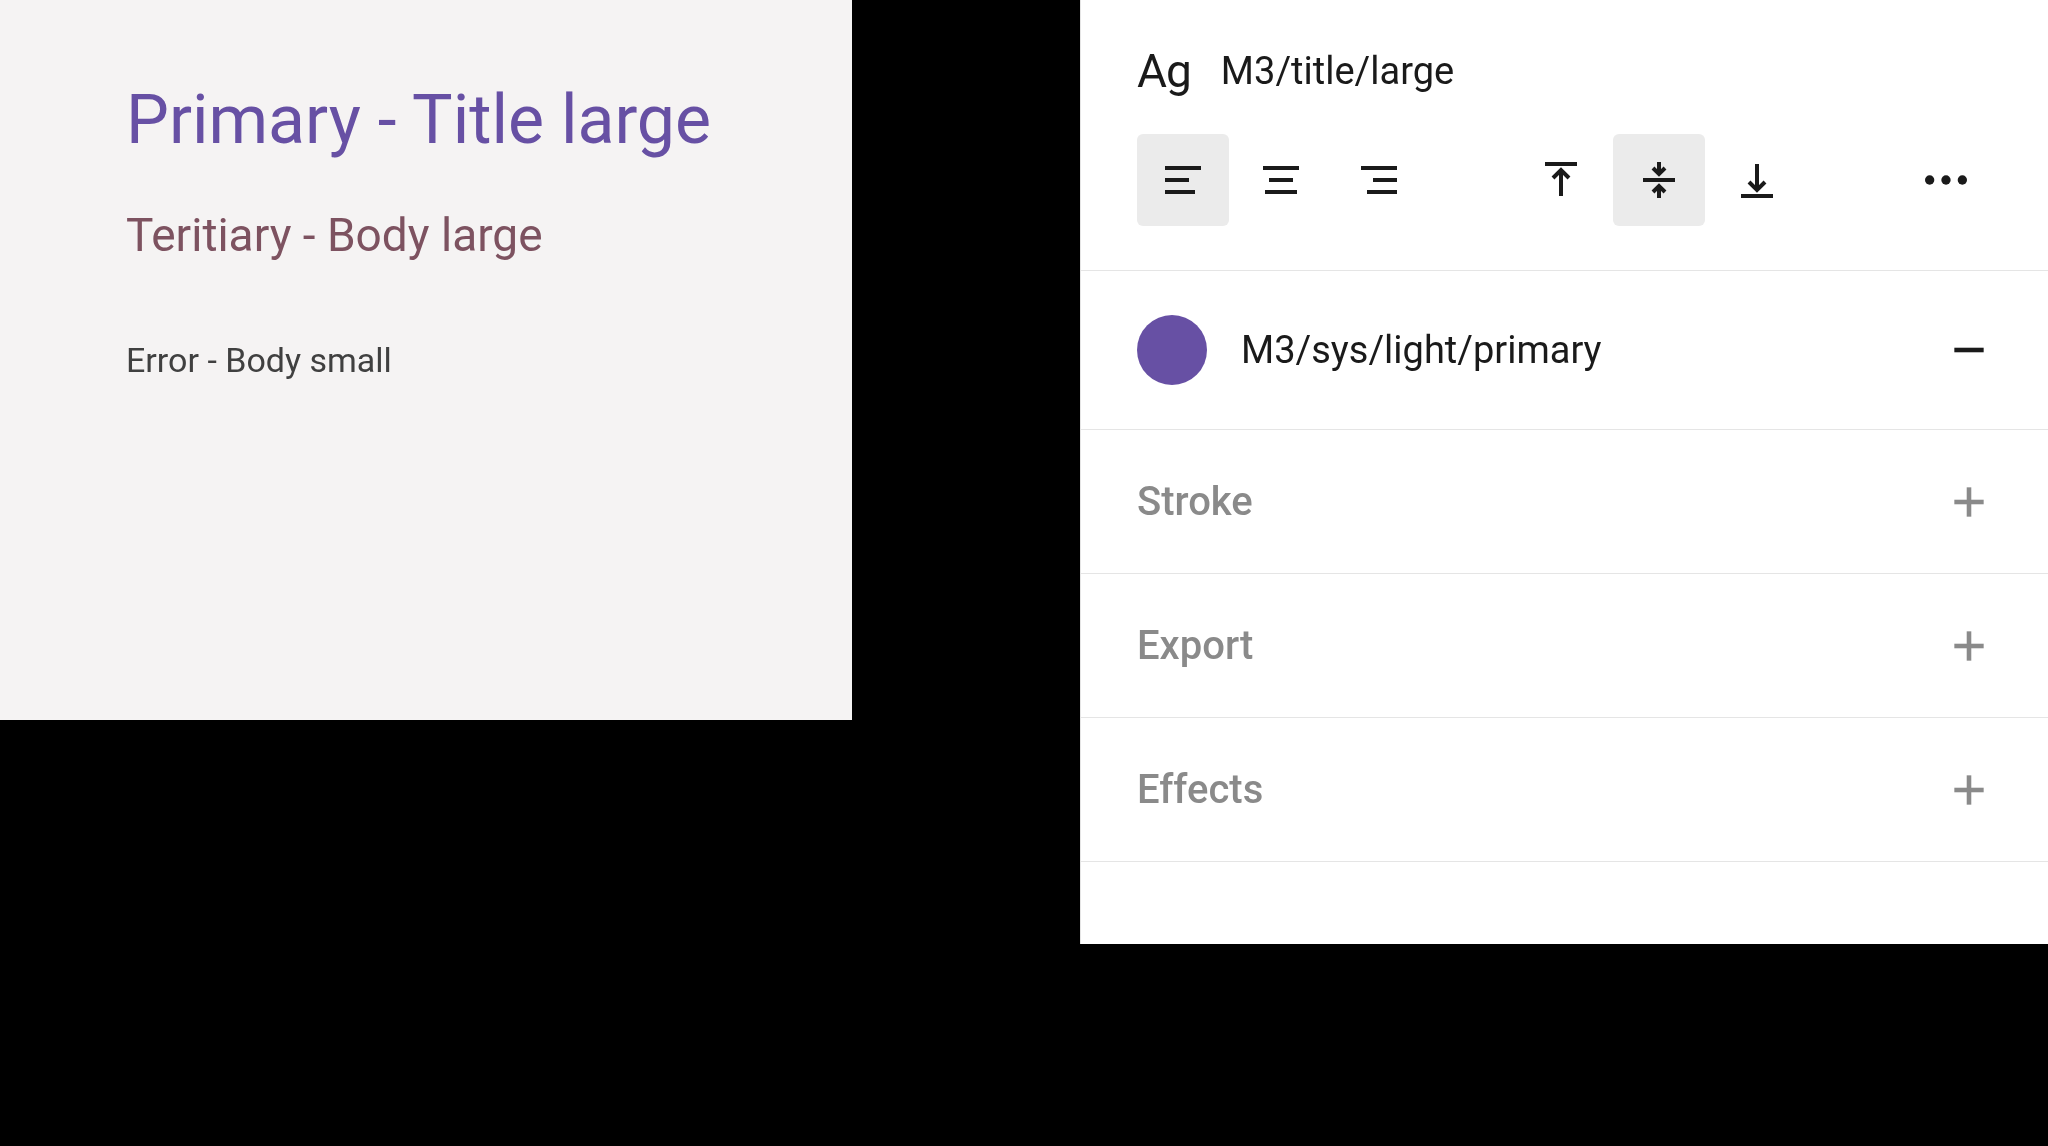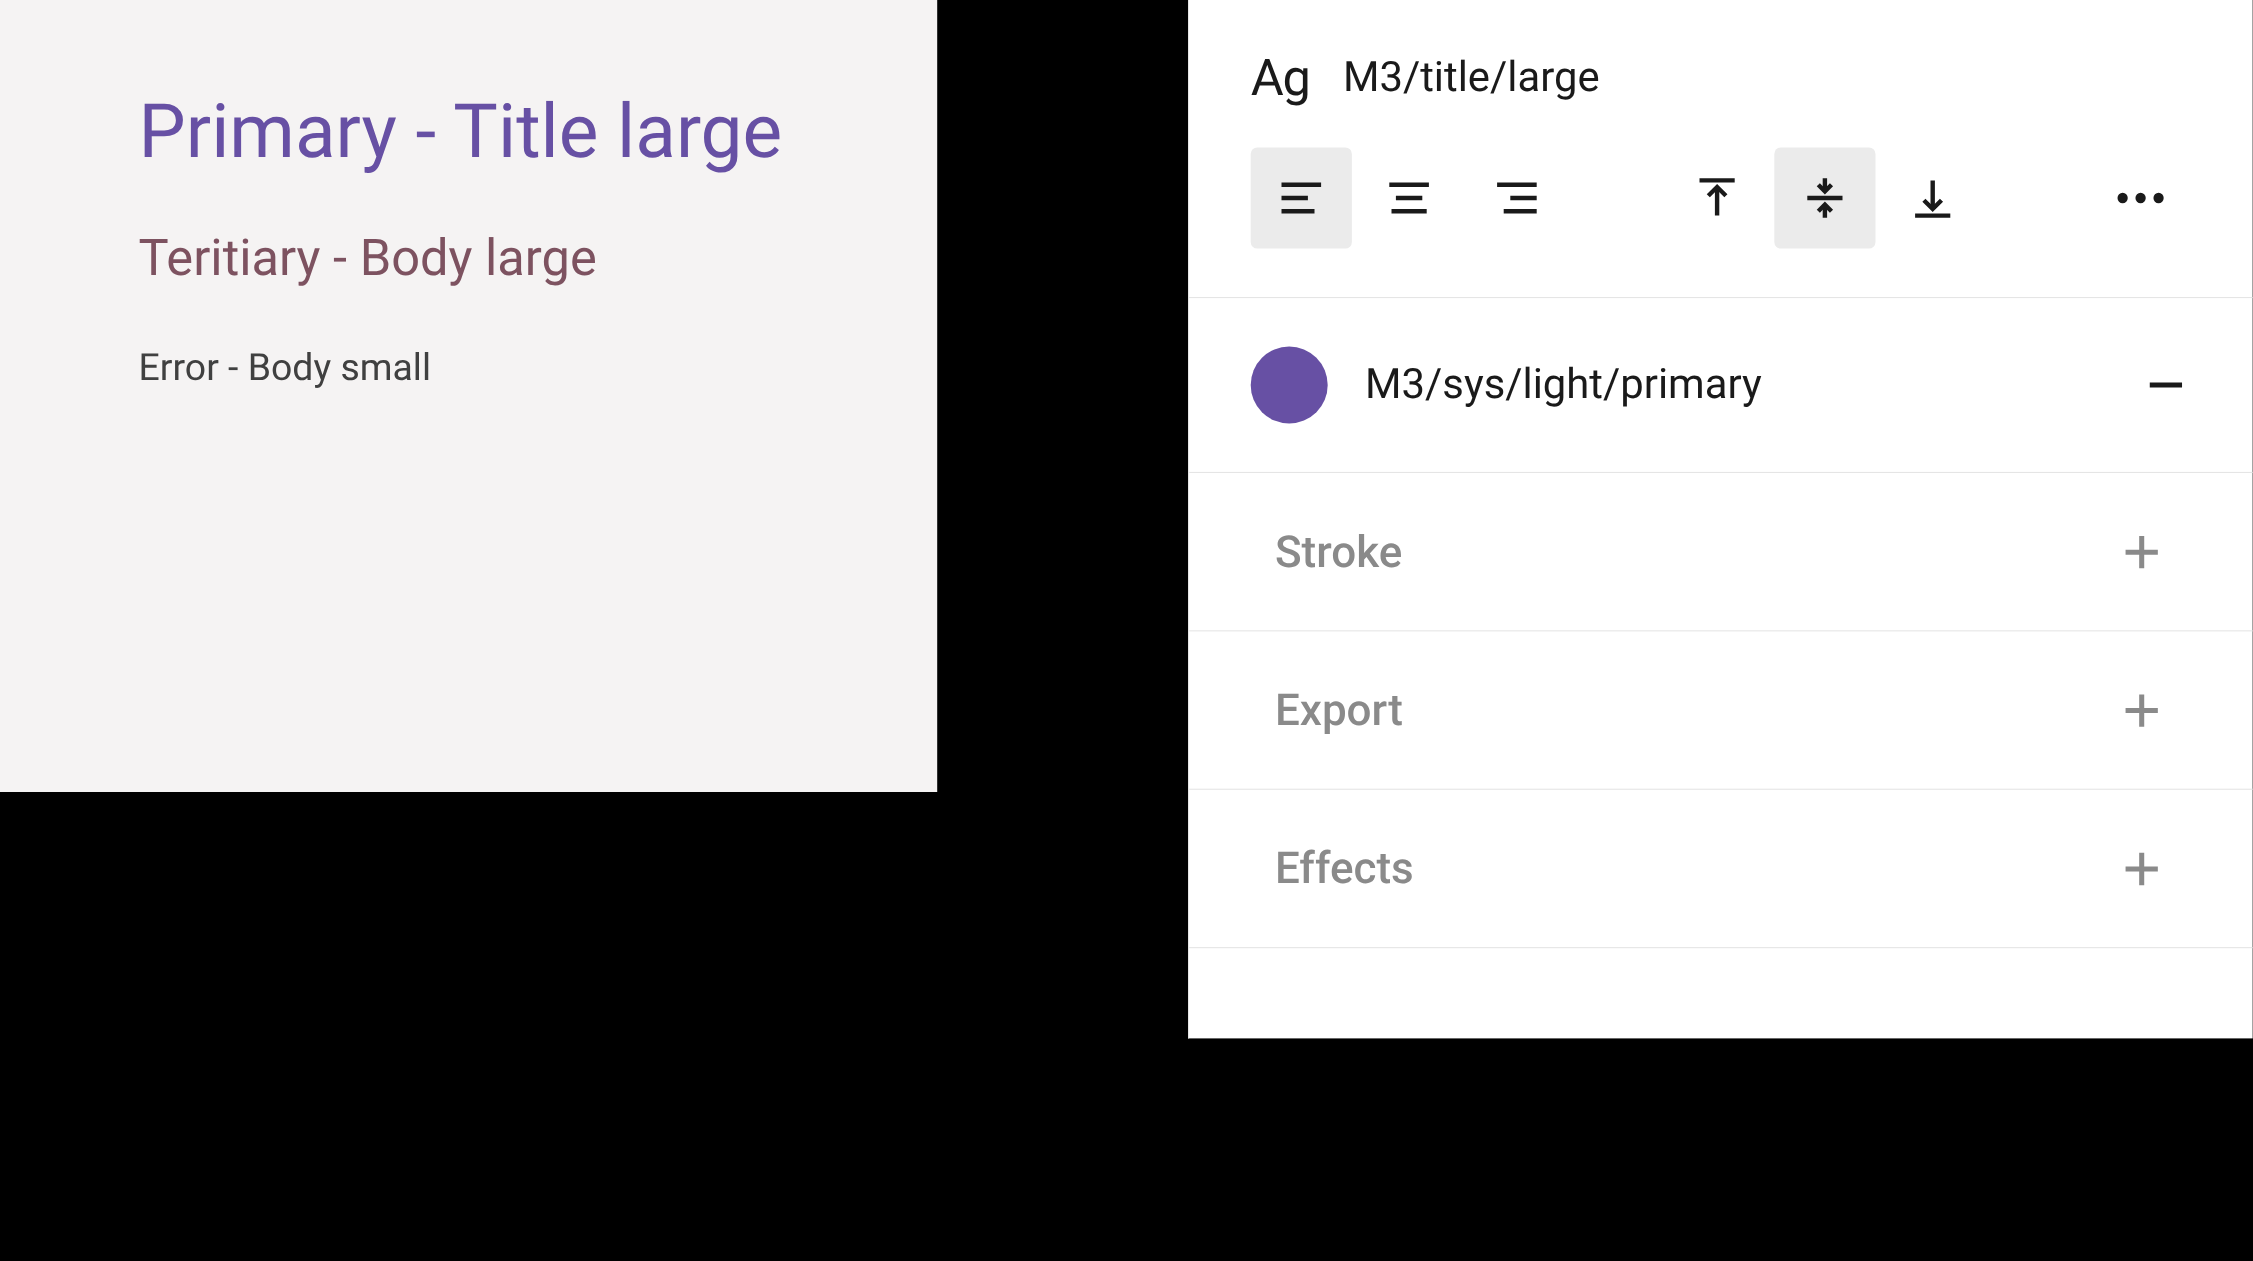--- a/index.html
+++ b/index.html
@@ -40,21 +40,21 @@
     .text-secondary {
       color: #625B71;
       font-size: 40px;
       font-weight: 500;
       margin-bottom: 48px;
     }
     .text-tertiary {
       color: #7D5260;
       font-size: 46px;
       font-weight: 400;
-      margin-bottom: 52px;
+      margin-bottom: 78px;
     }
     .text-error {
       color: #404040;
       font-size: 34px;
       font-weight: 400;
     }
     .inspector {
       background: #fff;
       width: 968px;
       height: 944px;
@@ -131,21 +131,21 @@
     .remove-icon {
       margin-left: auto;
       width: 46px;
       height: 46px;
       display: flex;
       align-items: center;
       justify-content: center;
       cursor: pointer;
     }
     .panel-row {
-      padding: 48px 78px;
+      padding: 48px 56px;
       border-bottom: 1px solid #e5e5e5;
       display: flex;
       align-items: center;
       justify-content: space-between;
     }
     .panel-label {
       font-size: 40px;
       color: #8a8a8a;
       font-weight: 500;
     }

